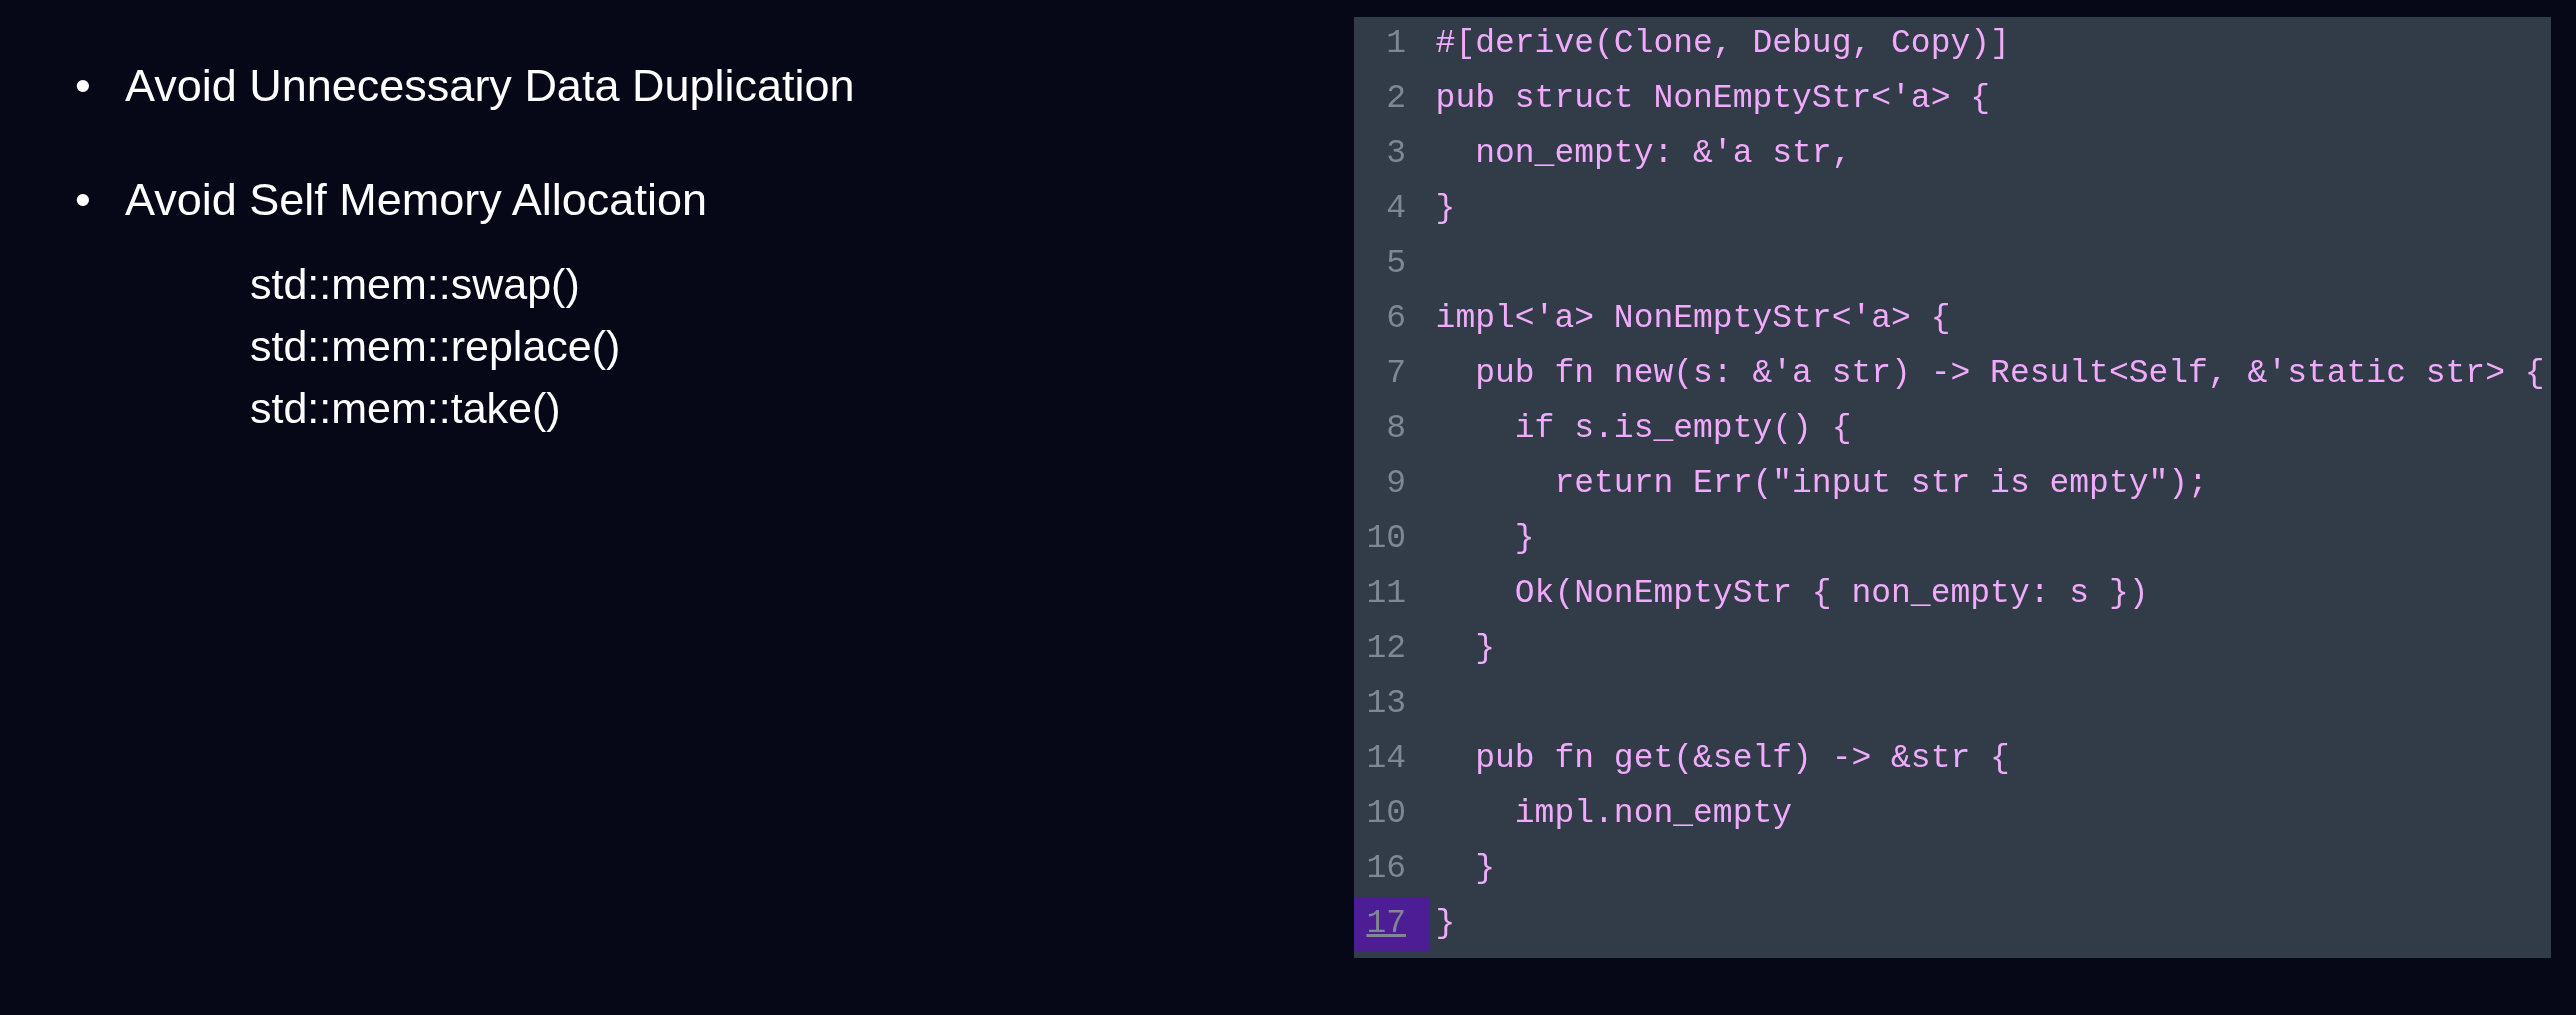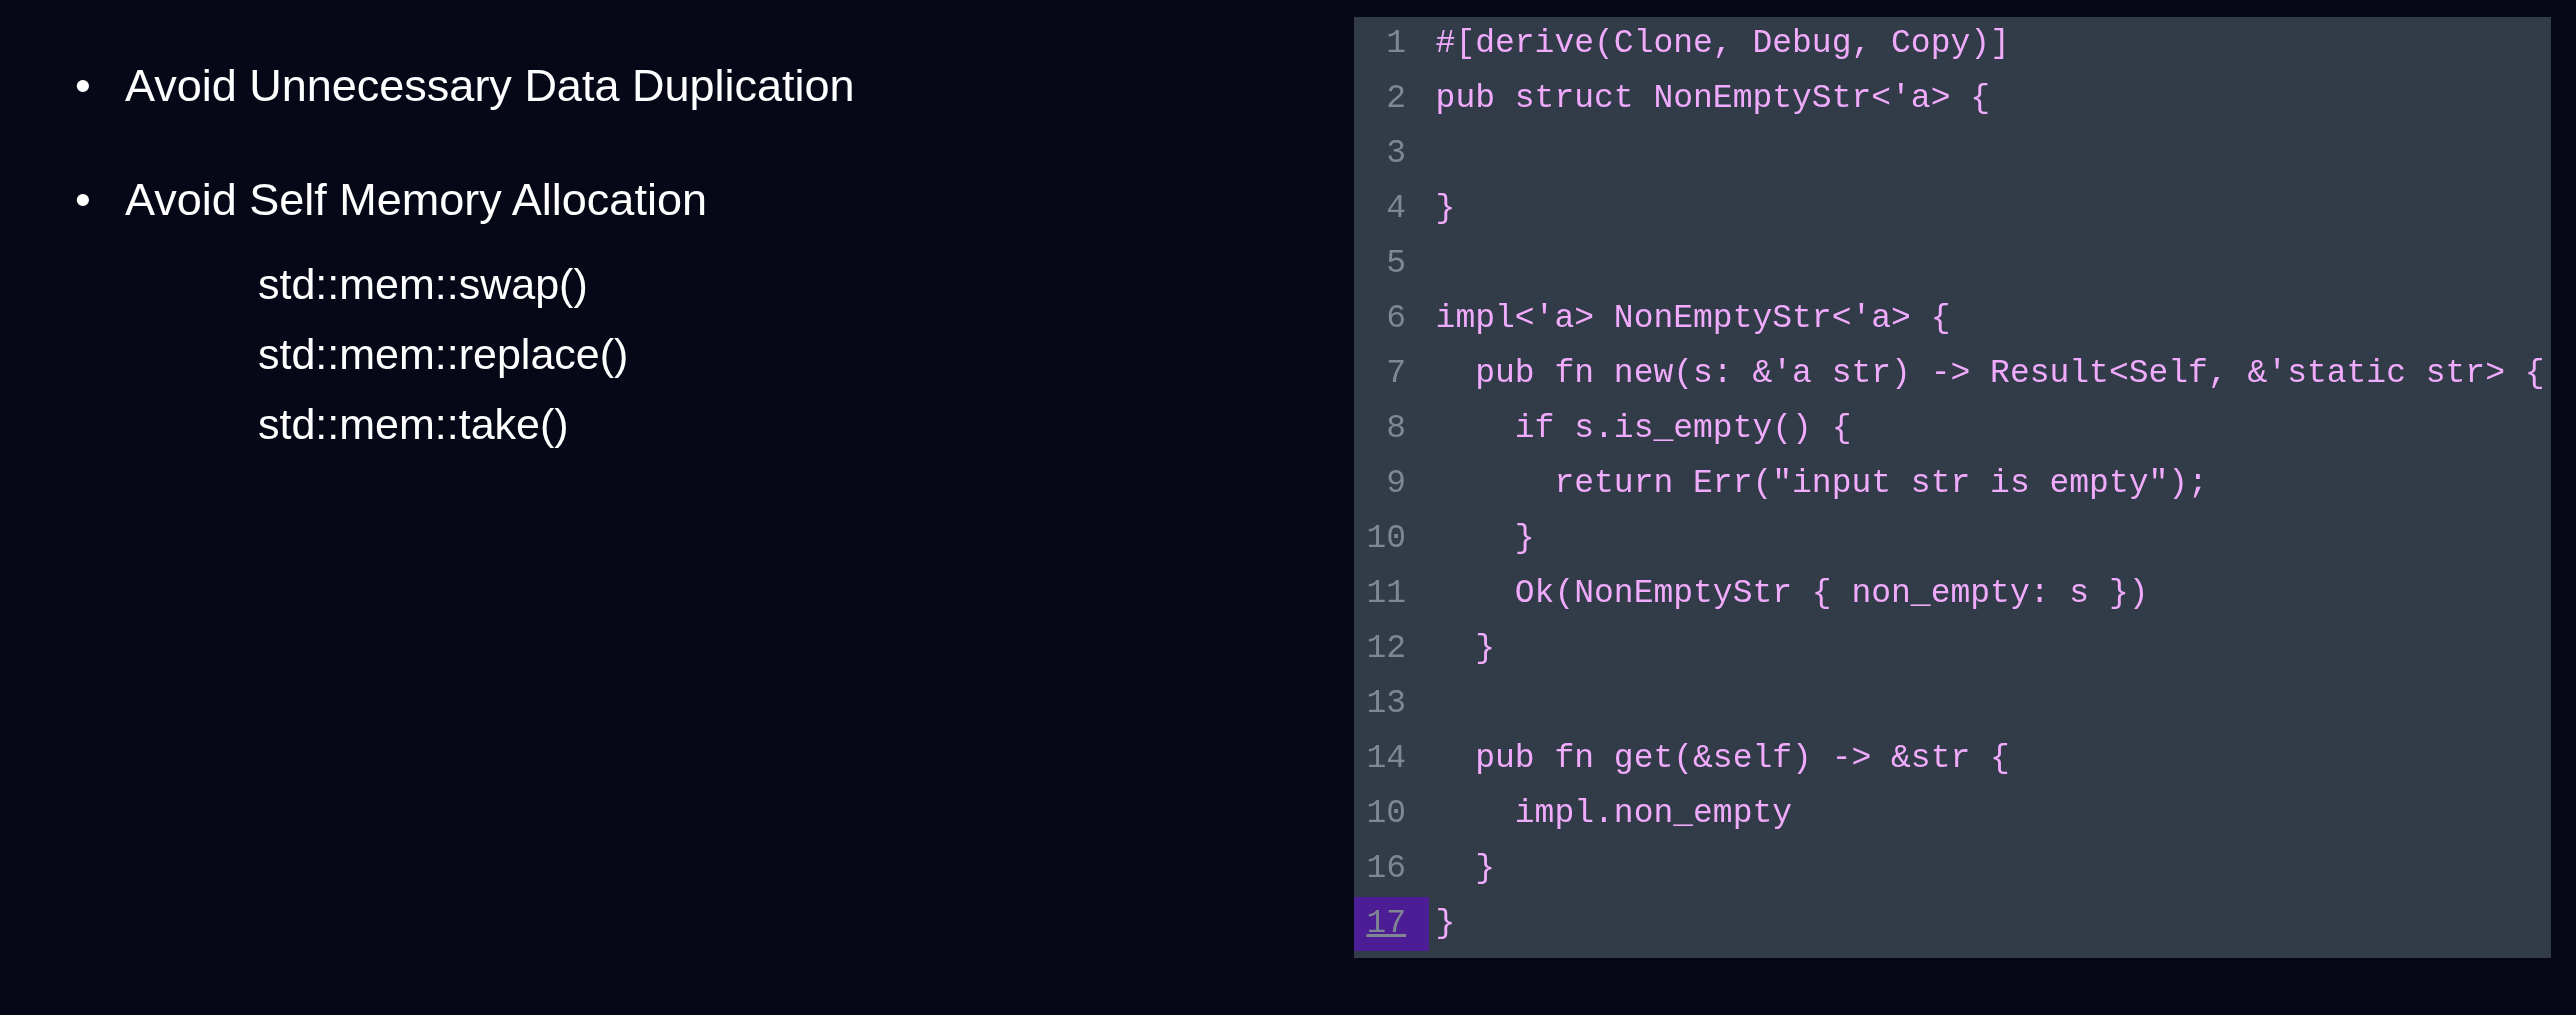--- a/index.html
+++ b/index.html
@@ -34,21 +34,21 @@
       top: 0;
       font-size: 45px;
     }
     .subitems {
       list-style: none;
       margin-top: 16.6px;
       padding-left: 125px;
       font-size: 43px;
       line-height: 1.45;
     }
-    .subitems li { margin: 8px; }
+    .subitems li { margin: 0; }
     .right {
       flex: 1;
       padding: 16.6px 25px 16.6px 0;
     }
     .code-panel {
       background: #323B48;
       width: 100%;
       font-family: "SF Mono", Consolas, "Liberation Mono", monospace;
       font-size: 33px;
       line-height: 1.63;
@@ -102,20 +102,21 @@
       <div class="code-line">
         <span class="line-no">1</span>
         <span class="code-text">#[derive(Clone, Debug, Copy)]</span>
       </div>
       <div class="code-line">
         <span class="line-no">2</span>
         <span class="code-text">pub struct NonEmptyStr&lt;'a&gt; {</span>
       </div>
       <div class="code-line">
         <span class="line-no">3</span>
+        <span class="code-text">  non_empty: &amp;'a str,</span>
       </div>
       <div class="code-line">
         <span class="line-no">4</span>
         <span class="code-text">}</span>
       </div>
       <div class="code-line">
         <span class="line-no">5</span>
         <span class="code-text"></span>
       </div>
       <div class="code-line">

